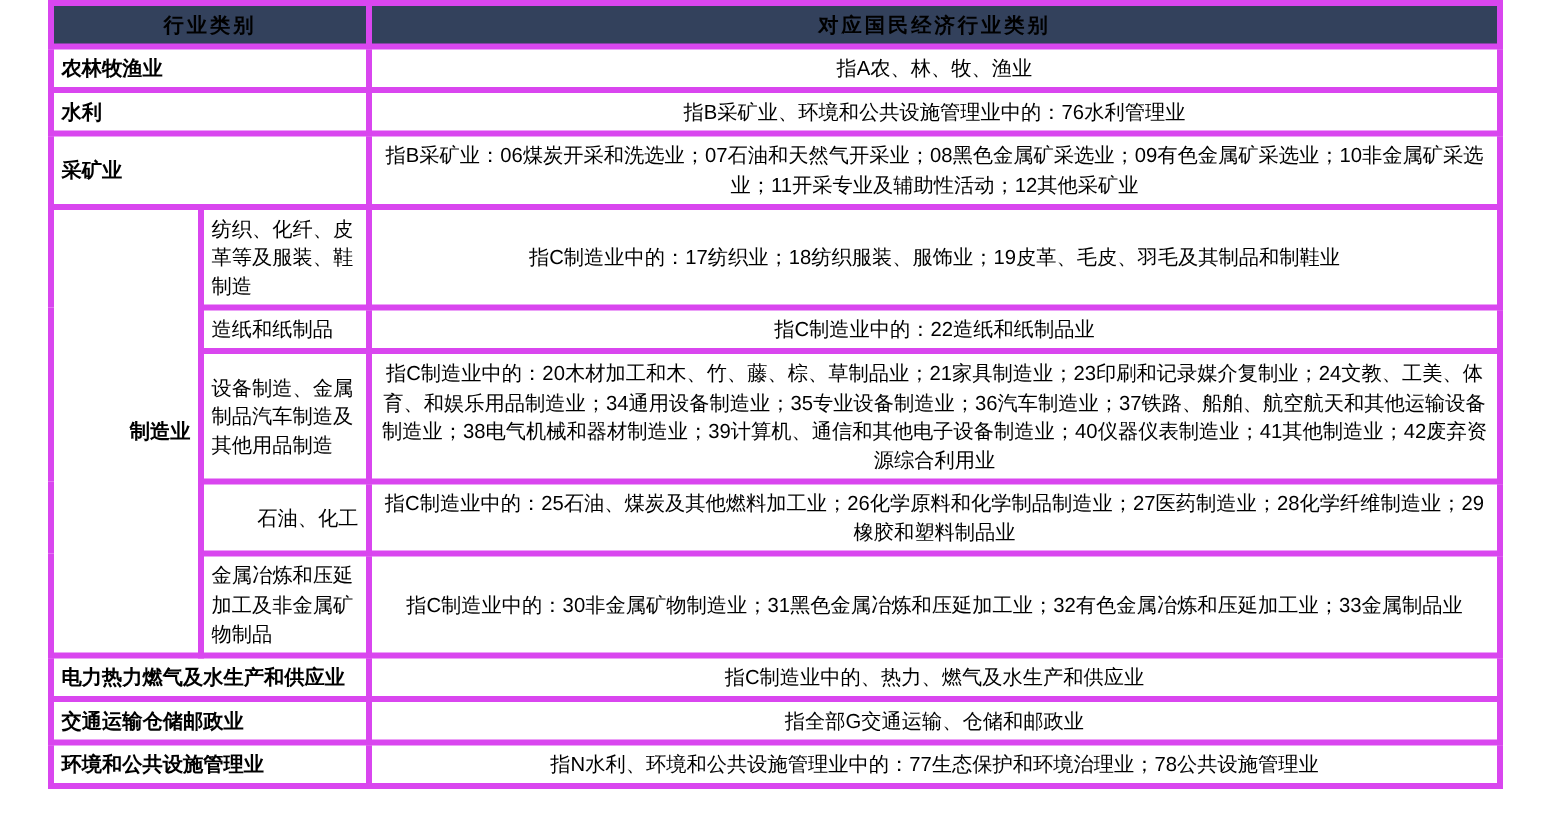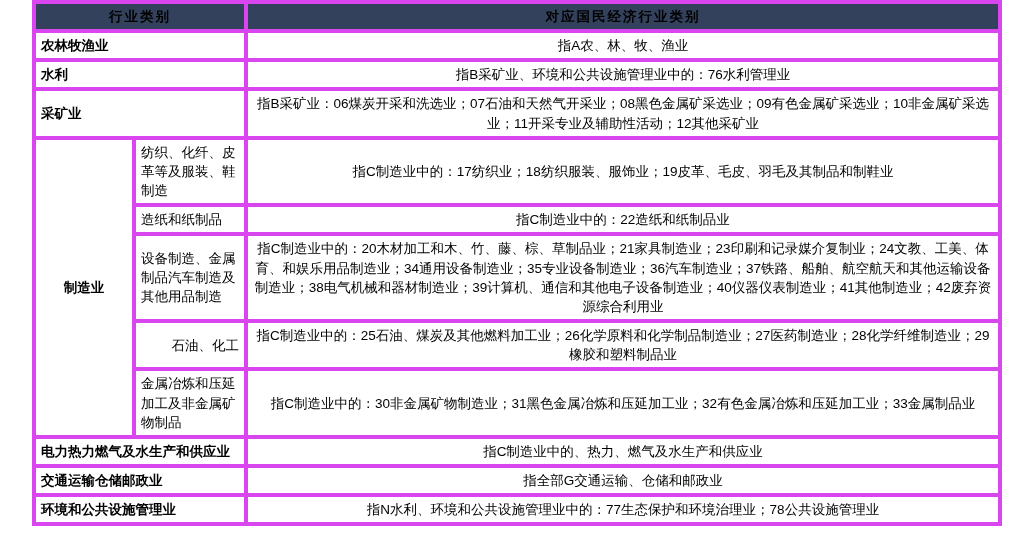--- a/index.html
+++ b/index.html
@@ -60,21 +60,21 @@
     font-size: 14px;
     padding-left: 6px;
     white-space: nowrap;
   }
   td.cat.wrapcat {
     white-space: normal;
   }
   td.vgroup {
     font-weight: bold;
     font-size: 14px;
-    text-align: center;
+    text-align: right;
     width: 28px;
     padding: 2px 2px;
     line-height: 1.18;
   }
   td.sub {
     font-size: 13.5px;
     padding: 3px 6px;
     line-height: 1.38;
   }
   td.sub.center {

